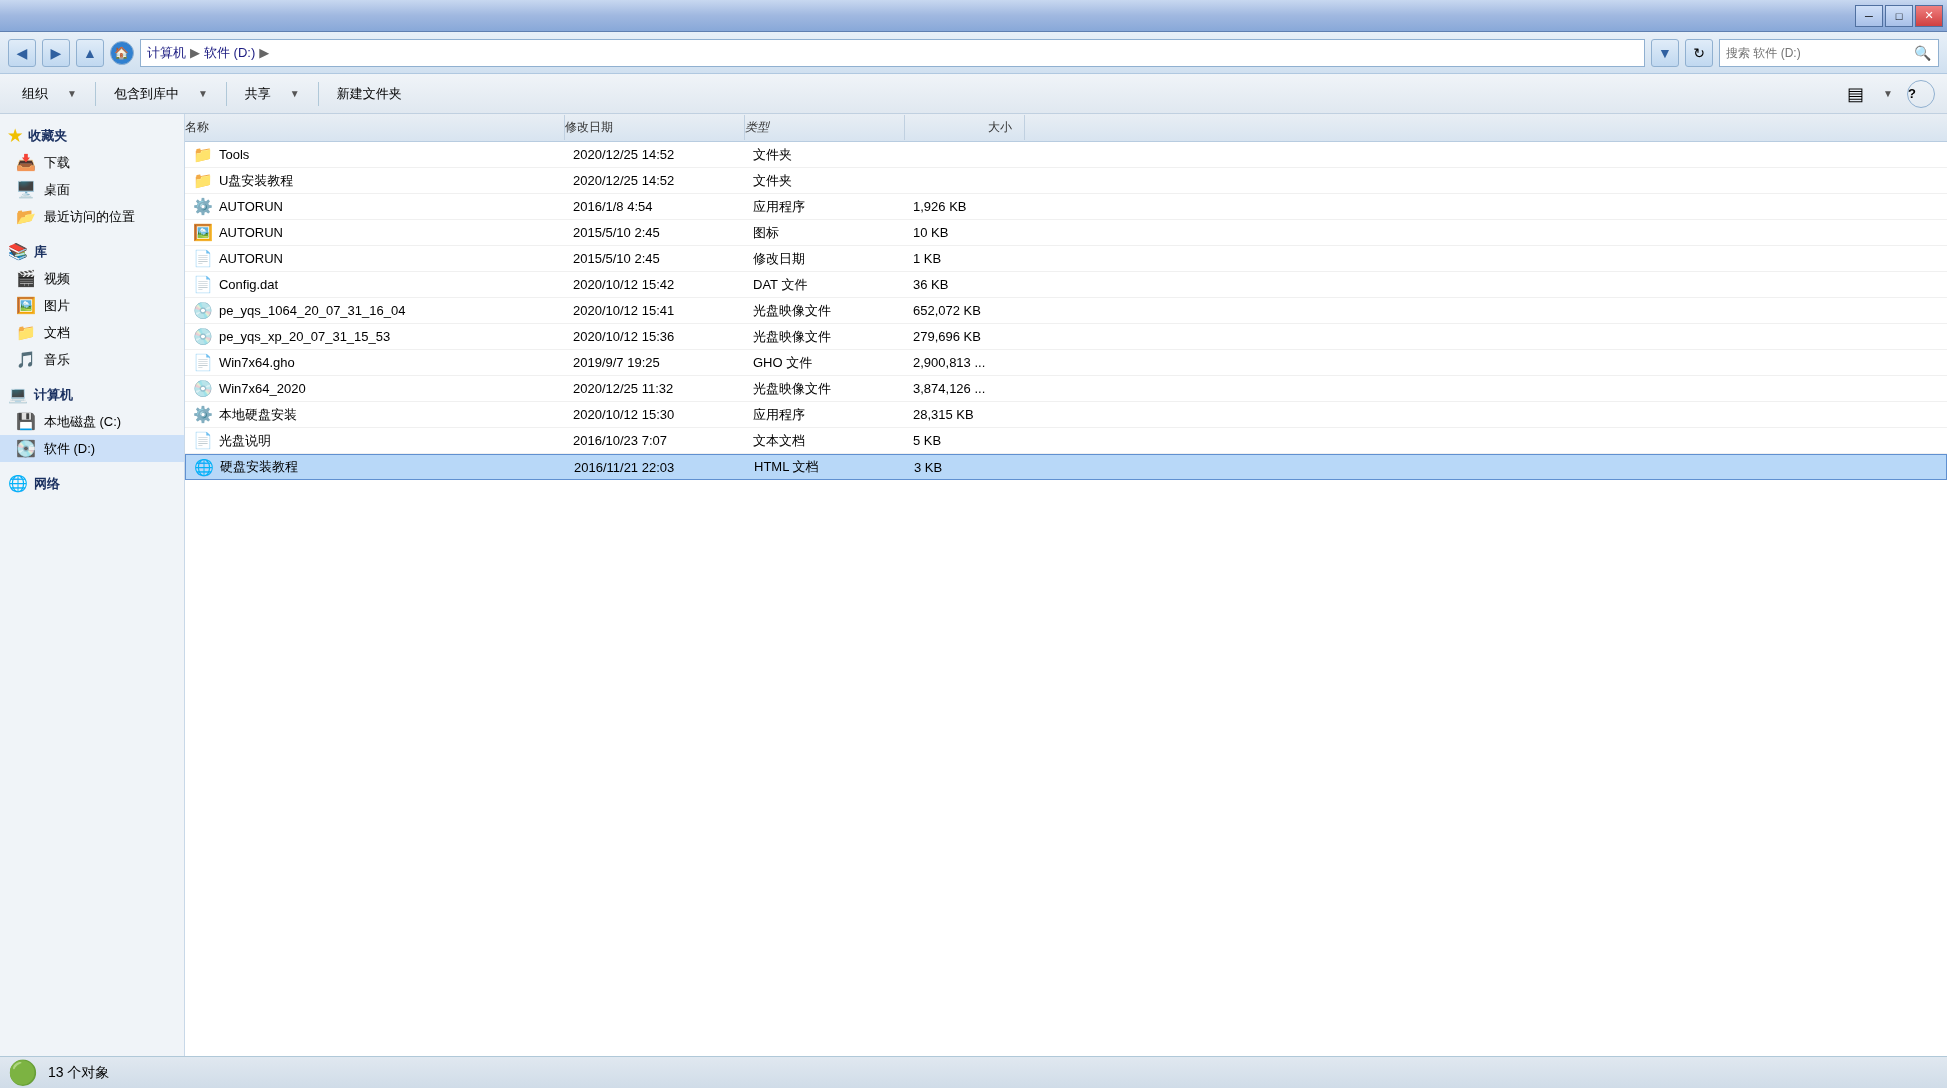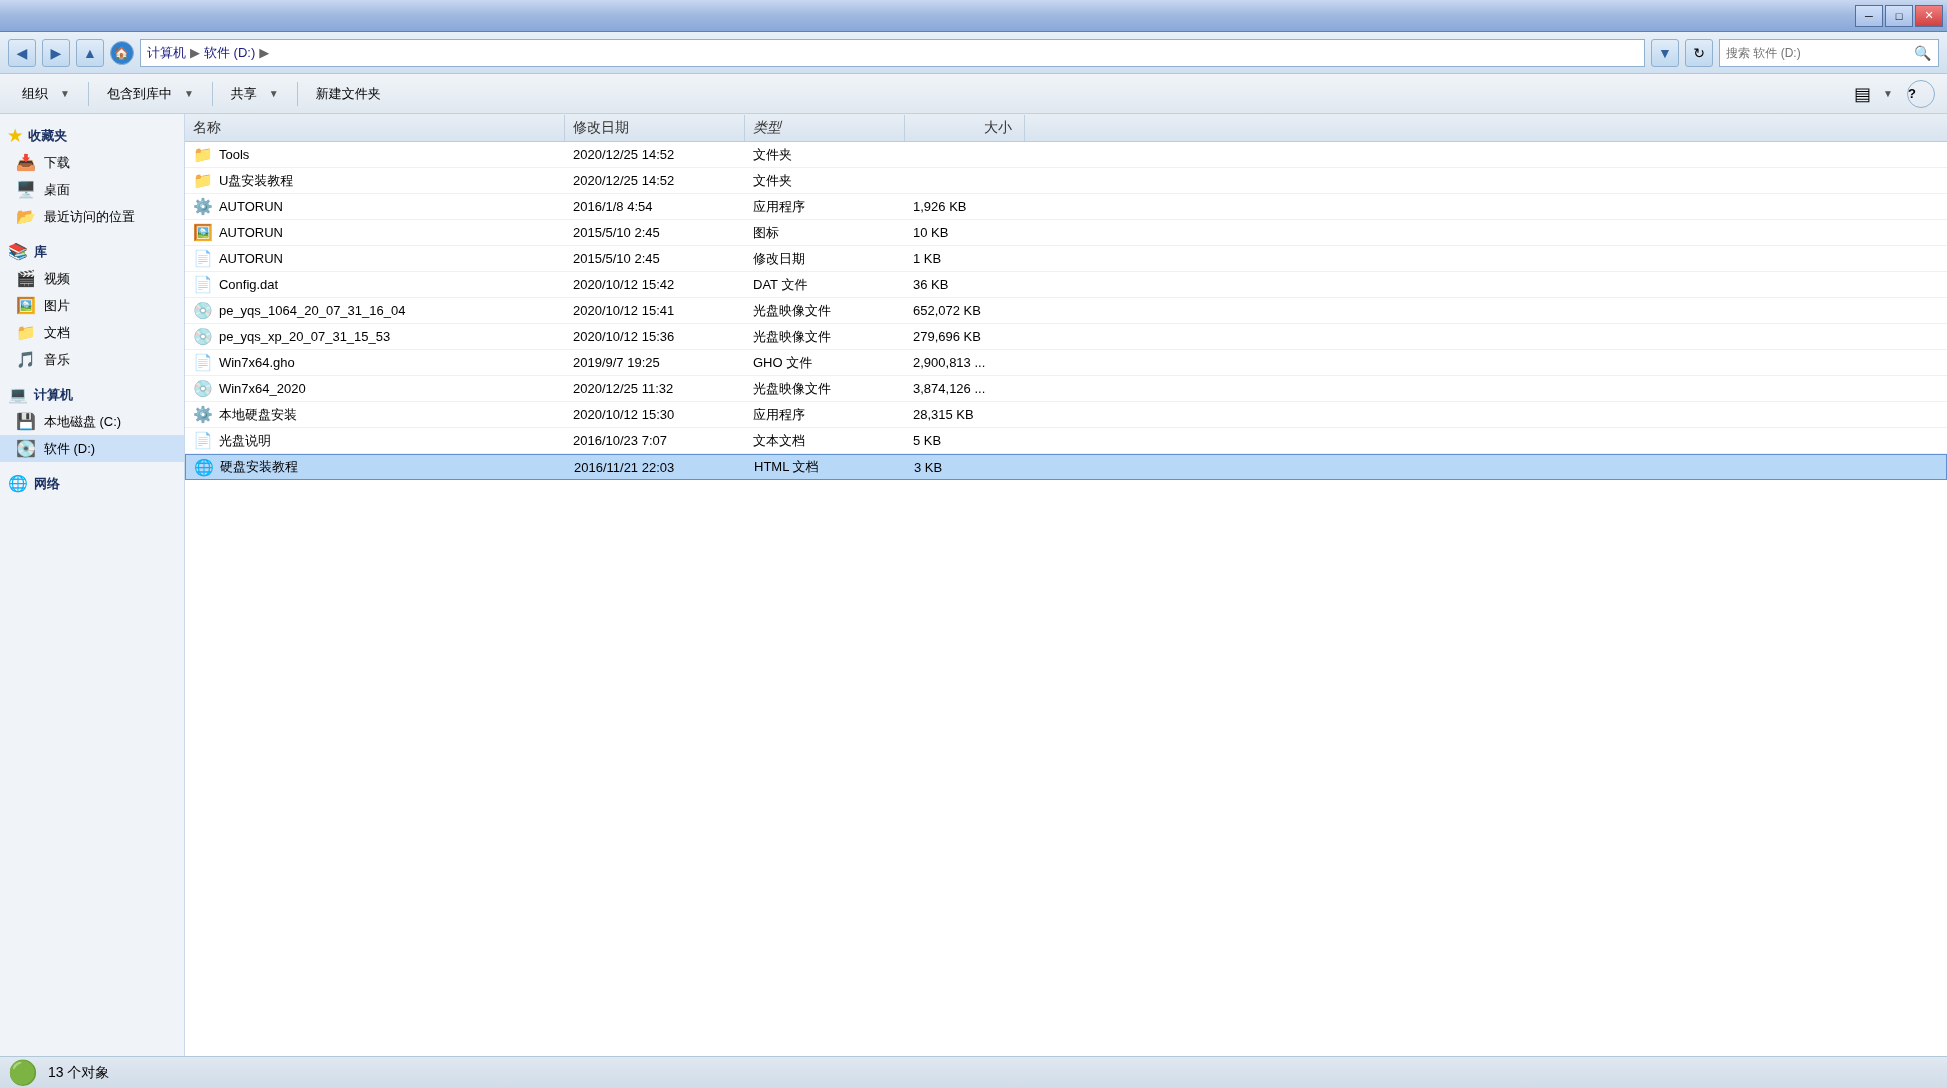--- a/index.html
+++ b/index.html
@@ -118,21 +118,21 @@
       border-bottom: 1px solid #c0d0e0;
     }
     .toolbar-btn {
       height: 32px;
       padding: 0 10px;
       background: transparent;
       border: none;
       cursor: pointer;
       display: flex;
       align-items: center;
-      gap: 12px;
+      gap: 19px;
       font-size: 13px;
       border-radius: 3px;
     }
     .toolbar-divider { width: 1px; height: 24px; background: #b0c8d8; margin: 0 4px; }
     .dropdown-arrow { font-size: 10px; color: #555; }
 
     
     .main-layout {
       display: flex;
       height: calc(1088px - 32px - 42px - 40px - 32px);
@@ -179,22 +179,22 @@
       display: flex;
       align-items: center;
       background: linear-gradient(to bottom, #e8eef4, #d8e4f0);
       border-bottom: 1px solid #b8cce0;
       height: 28px;
       position: sticky;
       top: 0;
       z-index: 10;
     }
     .col-header {
-      padding: 4px 8px;
-      font-size: 14px;
+      padding: 4px 0;
+      font-size: 12px;
       color: #333;
       cursor: pointer;
       border-right: 1px solid #c0d0e0;
       white-space: nowrap;
     }
     .col-name { width: 380px; }
     .col-date { width: 180px; }
     .col-type { width: 160px; font-style: italic; }
     .col-size { width: 120px; text-align: right; padding-right: 12px; }
 

